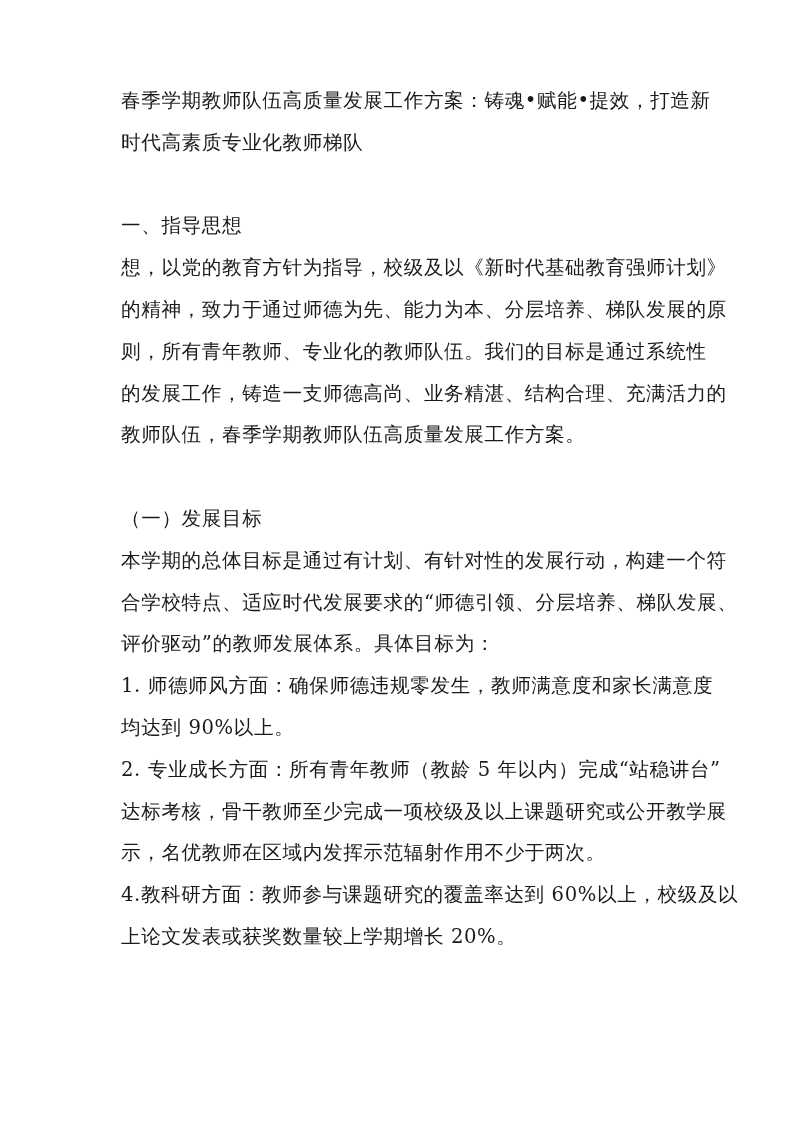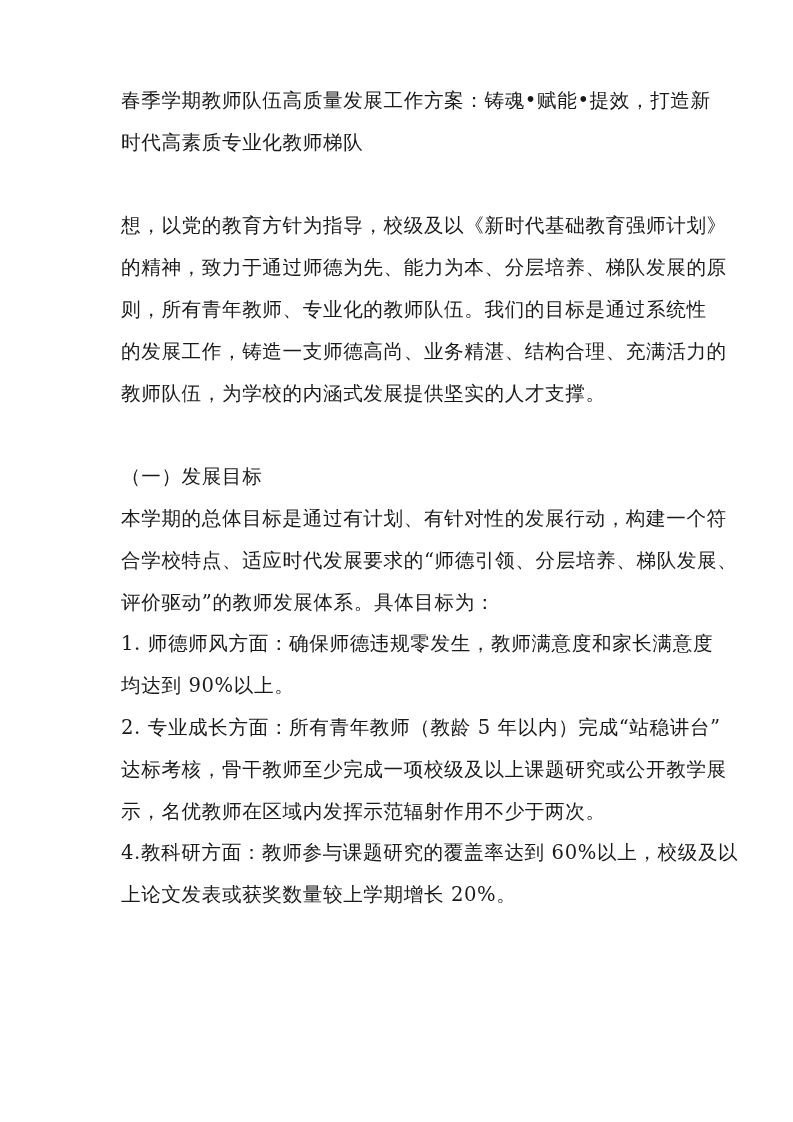--- a/index.html
+++ b/index.html
@@ -42,25 +42,26 @@
 <div class="page">
 
   <div class="para">
     <span class="line">春季学期教师队伍高质量发展工作方案：铸魂•赋能•提效，打造新</span>
     <span class="line">时代高素质专业化教师梯队</span>
   </div>
 
   <div class="spacer"></div>
 
   <div class="para">
+    <span class="line">一、指导思想</span>
     <span class="line">想，以党的教育方针为指导，校级及以《新时代基础教育强师计划》</span>
     <span class="line">的精神，致力于通过师德为先、能力为本、分层培养、梯队发展的原</span>
     <span class="line">则，所有青年教师、专业化的教师队伍。我们的目标是通过系统性</span>
     <span class="line">的发展工作，铸造一支师德高尚、业务精湛、结构合理、充满活力的</span>
-    <span class="line">教师队伍，为学校的内涵式发展提供坚实的人才支撑。</span>
+    <span class="line">教师队伍，春季学期教师队伍高质量发展工作方案。</span>
   </div>
 
   <div class="spacer"></div>
 
   <div class="para">
     <span class="line">（一）发展目标</span>
     <span class="line">本学期的总体目标是通过有计划、有针对性的发展行动，构建一个符</span>
     <span class="line">合学校特点、适应时代发展要求的“师德引领、分层培养、梯队发展、</span>
     <span class="line">评价驱动”的教师发展体系。具体目标为：</span>
 

